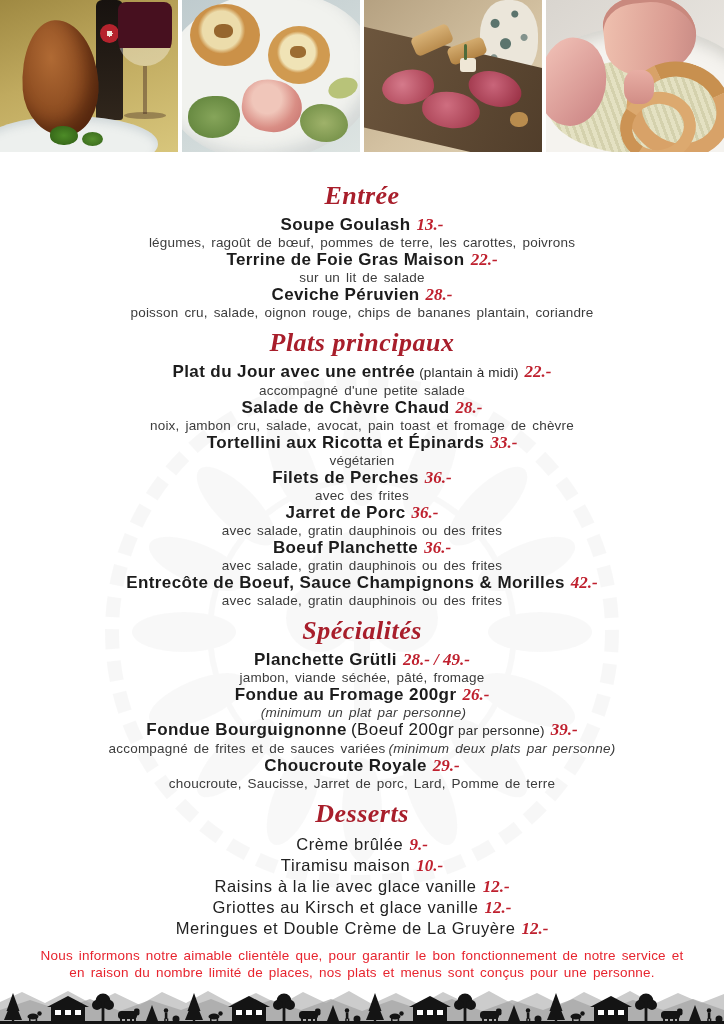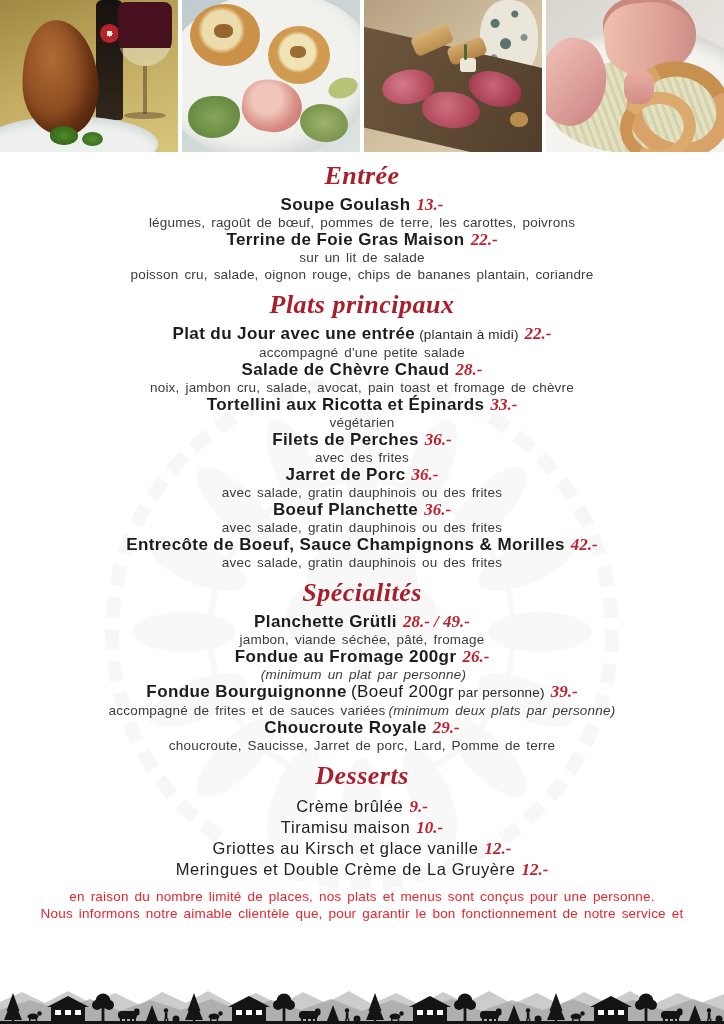--- a/index.html
+++ b/index.html
@@ -52,21 +52,21 @@
   
   .p4{background:linear-gradient(140deg,#d9d5cf,#efece7);}
   .p4-bowl{left:-28px;top:26px;width:244px;height:164px;border-radius:50%;background:#f5f3ef;box-shadow:inset 0 8px 14px rgba(140,140,130,.3);}
   .p4-kraut{left:2px;top:60px;width:182px;height:94px;border-radius:50%;background:repeating-linear-gradient(70deg,#e4e1c2 0 4px,#d4d1ad 4px 7px);}
   .p4-ham1{left:-6px;top:38px;width:66px;height:88px;border-radius:45% 55% 50% 50%;transform:rotate(12deg);background:linear-gradient(120deg,#f2c3b8 0%,#db9d98 60%,#c98282 100%);}
   .p4-ham2{left:58px;top:-4px;width:92px;height:78px;border-radius:40% 60% 55% 45%;transform:rotate(-6deg);background:linear-gradient(100deg,#f0c2b0 0%,#da9c92 70%,#c78a84 100%);box-shadow:inset 0 6px 0 #c9897e;}
   .p4-saus1{right:-8px;top:62px;width:76px;height:66px;border-radius:50%;border:15px solid #d8a268;border-top-color:#c8904f;transform:rotate(20deg);background:transparent;}
   .p4-saus2{right:28px;top:92px;width:52px;height:46px;border-radius:50%;border:12px solid #dca96f;border-left-color:#cc9354;transform:rotate(-12deg);background:transparent;}
   .p4-chunk{left:78px;top:70px;width:30px;height:34px;border-radius:40%;background:linear-gradient(#e8aea4,#d18d86);}
   
-  .menu{position:relative;text-align:center;padding-top:2px;}
+  .menu{position:relative;text-align:center;padding-top:22px;}
   .watermark{position:absolute;left:92px;top:210px;opacity:0.055;z-index:0;}
   .menu-inner{position:relative;z-index:1;}
   .section-title{font-family:"Liberation Serif",serif;font-style:italic;font-weight:bold;font-size:26px;line-height:32px;color:#a81e2b;margin:6px 0 4px;letter-spacing:.5px;}
   .item{margin:0;}
   .line1{font-size:17px;line-height:18px;font-weight:bold;color:#1c1c1c;letter-spacing:.4px;}
   .note-lg{font-weight:normal;margin-left:4px;}
   .note-sm{font-weight:normal;font-size:13.5px;color:#2a2a2a;margin-left:4px;letter-spacing:.2px;}
   .pr{font-family:"Liberation Serif",serif;font-style:italic;font-weight:bold;font-size:17px;color:#bf202e;margin-left:6px;letter-spacing:0;}
   .desc{font-size:13.5px;line-height:17px;color:#3c3c3c;letter-spacing:.2px;word-spacing:2px;}
   .desc em{font-style:italic;margin-left:3px;}
@@ -161,20 +161,21 @@
       <div class="section-title">Entrée</div>
       <div class="item">
         <div class="line1"><span>Soupe Goulash</span><span class="pr">13.-</span></div>
         <div class="desc">légumes, ragoût de bœuf, pommes de terre, les carottes, poivrons</div>
       </div>
       <div class="item">
         <div class="line1"><span>Terrine de Foie Gras Maison</span><span class="pr">22.-</span></div>
         <div class="desc">sur un lit de salade</div>
       </div>
       <div class="item">
+        <div class="line1"><span>Ceviche Péruvien</span><span class="pr">28.-</span></div>
         <div class="desc">poisson cru, salade, oignon rouge, chips de bananes plantain, coriandre</div>
       </div>
     </div>
 
     <div class="section">
       <div class="section-title">Plats principaux</div>
       <div class="item">
         <div class="line1"><span>Plat du Jour avec une entrée</span><span class="note-sm">(plantain à midi)</span><span class="pr">22.-</span></div>
         <div class="desc">accompagné d'une petite salade</div>
       </div>
@@ -226,30 +227,33 @@
 
     <div class="section dessert">
       <div class="section-title">Desserts</div>
       <div class="item">
         <div class="line1"><span>Crème brûlée</span><span class="pr">9.-</span></div>
       </div>
       <div class="item">
         <div class="line1"><span>Tiramisu maison</span><span class="pr">10.-</span></div>
       </div>
       <div class="item">
+        <div class="line1"><span>Raisins à la lie avec glace vanille</span><span class="pr">12.-</span></div>
+      </div>
+      <div class="item">
         <div class="line1"><span>Griottes au Kirsch et glace vanille</span><span class="pr">12.-</span></div>
       </div>
       <div class="item">
         <div class="line1"><span>Meringues et Double Crème de La Gruyère</span><span class="pr">12.-</span></div>
       </div>
     </div>
 
     <div class="footer-note">
+      <div>Nous informons notre aimable clientèle que, pour garantir le bon fonctionnement de notre service et</div>
       <div>en raison du nombre limité de places, nos plats et menus sont conçus pour une personne.</div>
-      <div>Nous informons notre aimable clientèle que, pour garantir le bon fonctionnement de notre service et</div>
     </div>
 
   </div>
 </div>
 
 <svg class="frieze" viewBox="0 0 724 40" width="724" height="40" aria-hidden="true">
   <path d="M0 40 L0 18 L22 8 L45 19 L68 7 L92 20 L115 9 L140 21 L162 8 L186 19 L208 7 L232 20 L256 9 L280 21 L303 8 L326 19 L349 7 L372 20 L396 9 L420 21 L443 8 L466 19 L489 7 L513 20 L537 9 L561 21 L584 8 L607 19 L630 7 L654 20 L678 9 L701 19 L724 10 L724 40 Z" fill="#cccccc"></path>
   <path d="M0 40 L0 26 L30 16 L60 26 L90 15 L120 27 L150 16 L181 26 L211 15 L241 27 L271 16 L301 26 L331 15 L362 27 L392 16 L422 26 L452 15 L482 27 L512 16 L543 26 L573 15 L603 27 L633 16 L663 26 L693 15 L724 26 L724 40 Z" fill="#a6a6a6" opacity="0.75"></path>
   <defs>
     <g id="motif" fill="#141414">

